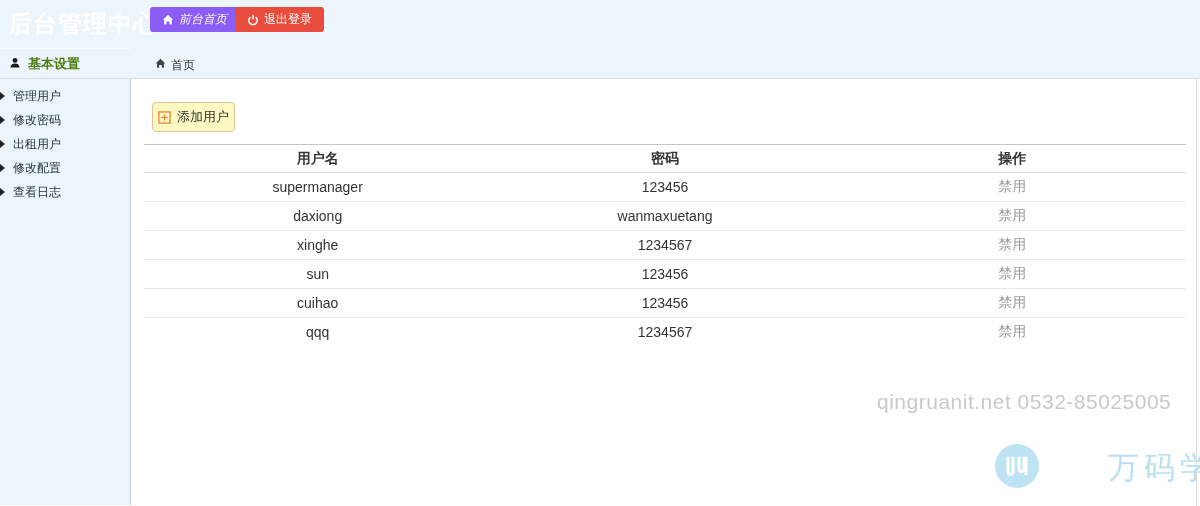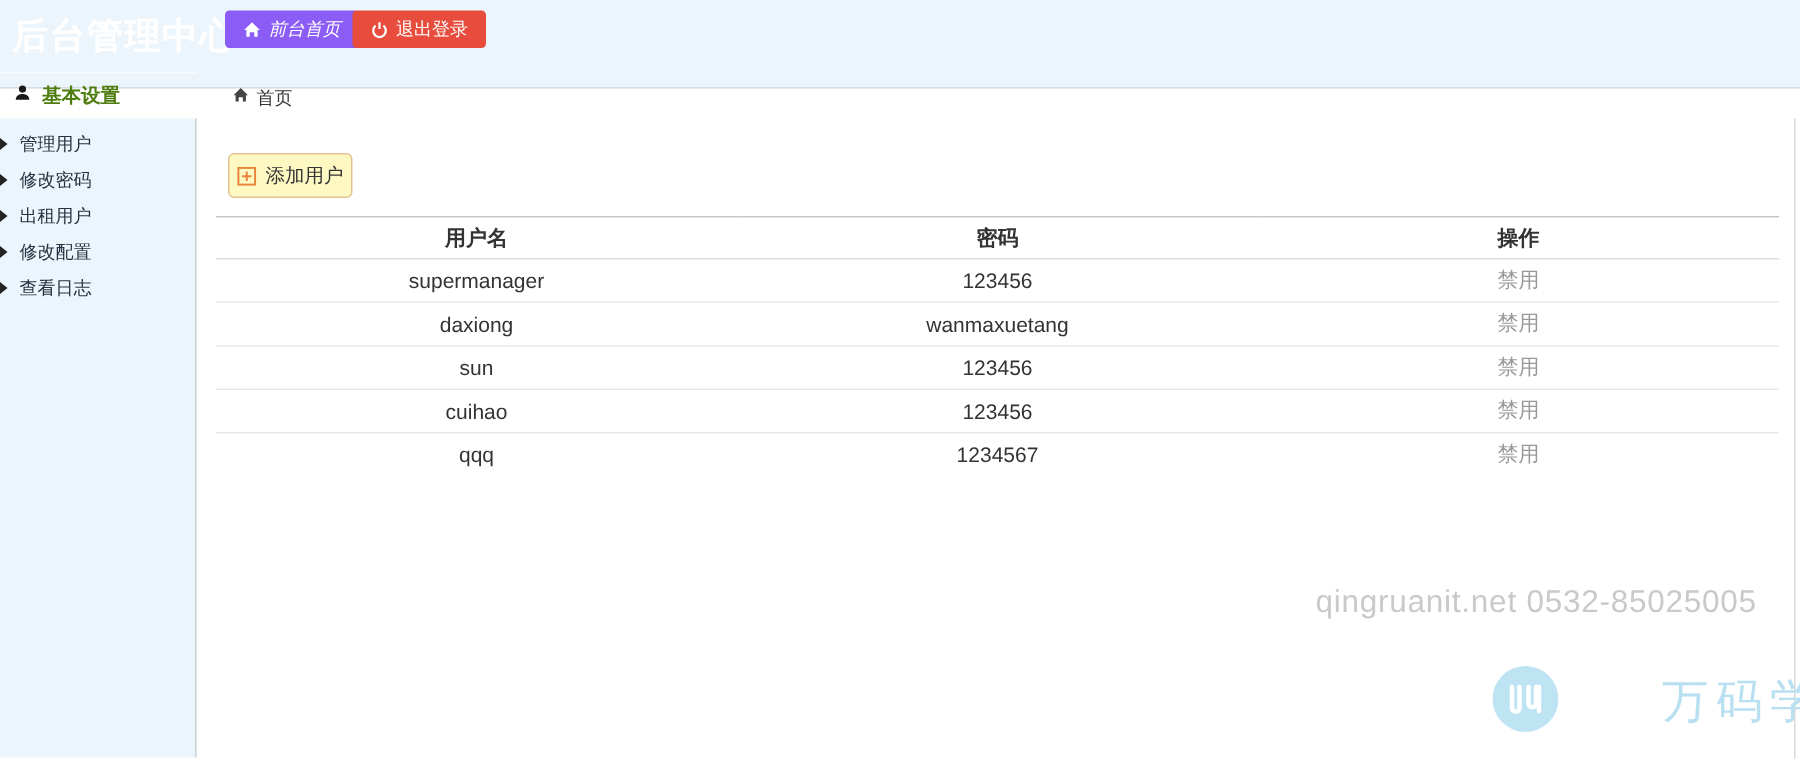--- a/index.html
+++ b/index.html
@@ -5,21 +5,21 @@
   * { margin: 0; padding: 0; box-sizing: border-box; }
   html, body { background: #fff; }
   body { font-family: "Liberation Sans", "DejaVu Sans", sans-serif; }
   #page {
     position: relative; width: 1200px; height: 506px;
     background: #fff; overflow: hidden;
   }
 
   
   .topband {
-    position: absolute; left: 0; top: 0; width: 1200px; height: 59px;
+    position: absolute; left: 0; top: 0; width: 1200px; height: 79px;
     background: #ecf5fb; border-bottom: 1px solid #d5dce2;
   }
   .page-title {
     position: absolute; left: 8px; top: 8px;
     font-size: 24px; font-weight: bold; color: #ffffff;
     letter-spacing: 1px; white-space: nowrap;
   }
   .hbtn {
     position: absolute; top: 7px; height: 25px;
     display: flex; align-items: center; gap: 5px;
@@ -211,20 +211,25 @@
           <td>123456</td>
           <td class="action">禁用</td>
         </tr>
 
         <tr>
           <td>daxiong</td>
           <td>wanmaxuetang</td>
           <td class="action">禁用</td>
         </tr>
 
+        <tr>
+          <td>xinghe</td>
+          <td>1234567</td>
+          <td class="action">禁用</td>
+        </tr>
 
         <tr>
           <td>sun</td>
           <td>123456</td>
           <td class="action">禁用</td>
         </tr>
 
         <tr>
           <td>cuihao</td>
           <td>123456</td>

